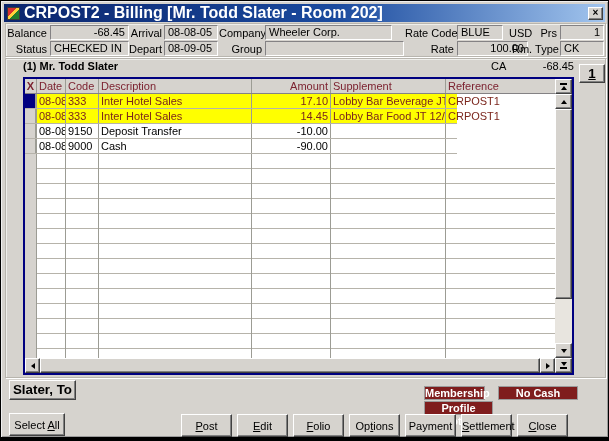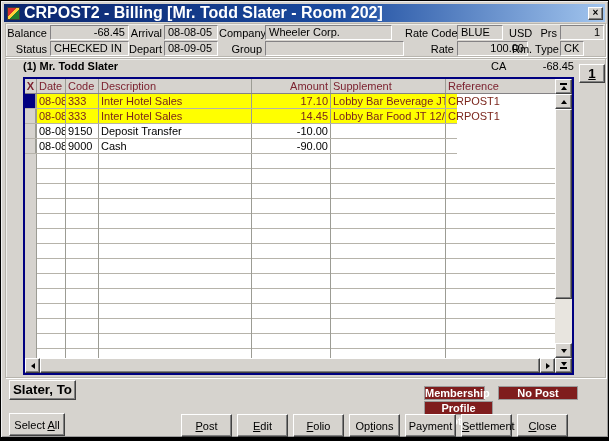--- a/index.html
+++ b/index.html
@@ -153,21 +153,21 @@
 
   <span class="lbl" style="left:6px;top:41px;width:40px;">Status</span>
   <span class="fld" style="left:49px;top:40px;width:79px;">CHECKED IN</span>
   <span class="lbl" style="left:125px;top:41px;width:36px;">Depart</span>
   <span class="fld" style="left:163px;top:40px;width:54px;">08-09-05</span>
   <span class="lbl" style="left:218px;top:41px;width:43px;">Group</span>
   <span class="fld" style="left:264px;top:40px;width:139px;"></span>
   <span class="lbl" style="left:404px;top:41px;width:49px;">Rate</span>
   <span class="fld num" style="left:456px;top:40px;width:71px;">100.00</span>
   <span class="lbl" style="left:511px;top:41px;width:45px;">Rm. Type</span>
-  <span class="fld" style="left:559px;top:40px;width:24px;">CK</span>
+  <span class="fld" style="left:559px;top:40px;width:44px;">CK</span>
 
   <span class="guest-name">(1) Mr. Todd Slater</span>
   <span class="guest-pay">CA</span>
   <span class="guest-bal">-68.45</span>
   <button class="win-btn">
     <span>1</span>
   </button>
 
   <div class="block">
 
@@ -251,21 +251,21 @@
         <span class="tri-down"></span>
         <span class="gap1"></span>
         <span class="bar-h"></span>
       </div>
     </div>
   </div>
 
   <button class="tab-btn">Slater, To</button>
 
   <span class="badge membership">Membership</span>
-  <span class="badge nopost">No Post</span>
+  <span class="badge nopost">No Cash</span>
   <span class="badge profile">Profile Notes</span>
 
   <button class="btn select-all"><span>Select </span><span style="text-decoration: underline;">A</span><span>ll</span></button>
   <button class="btn b0"><span></span><span style="text-decoration: underline;">P</span><span>ost</span></button>
   <button class="btn b2"><span></span><span style="text-decoration: underline;">F</span><span>olio</span></button>
   <button class="btn b1"><span></span><span style="text-decoration: underline;">E</span><span>dit</span></button>
   <button class="btn b4">Payment</button>
   <button class="btn b3"><span>Op</span><span style="text-decoration: underline;">t</span><span>ions</span></button>
   <button class="btn b5"><span></span><span style="text-decoration: underline;">S</span><span>ettlement</span></button>
   <button class="btn b6"><span></span><span style="text-decoration: underline;">C</span><span>lose</span></button>

